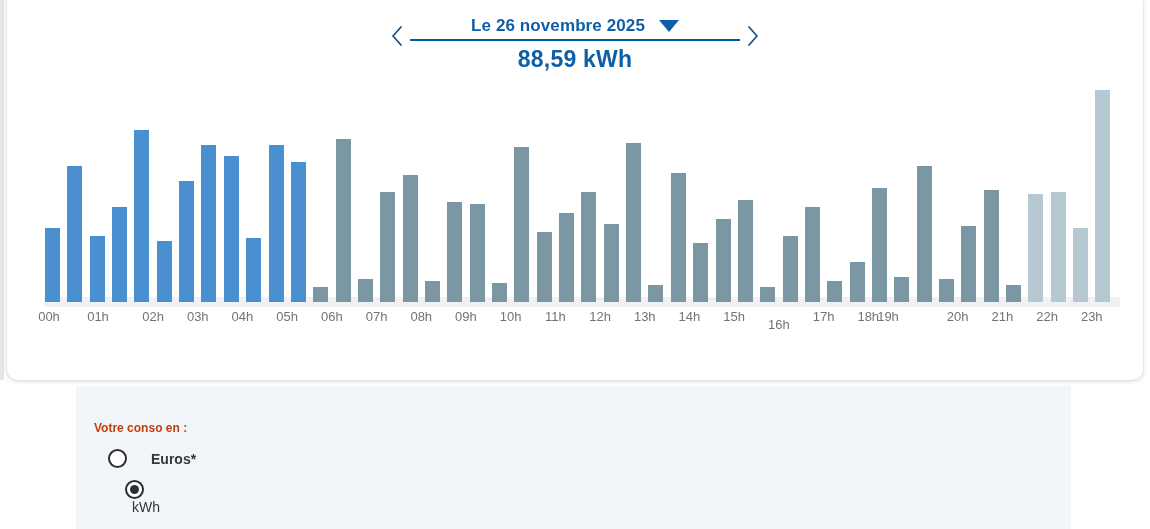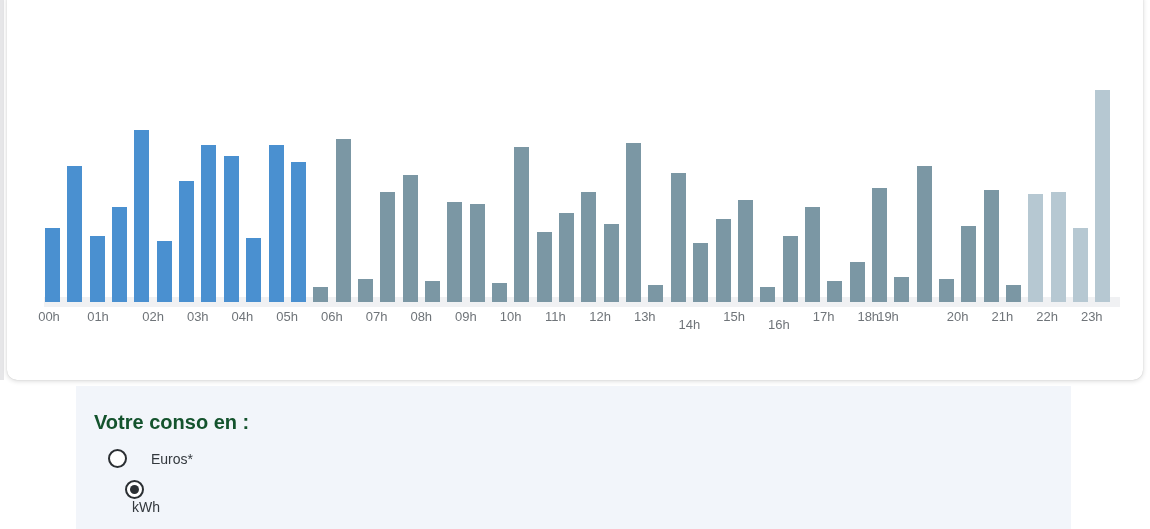--- a/index.html
+++ b/index.html
@@ -123,33 +123,33 @@
 
   
   .conso-panel {
     position: absolute;
     left: 76px; top: 386px;
     width: 995px; height: 190px;
     background: #f2f5fa;
   }
   .panel-title {
     position: absolute;
-    left: 18px; top: 25px;
-    font-size: 20px;
+    left: 18px; top: 35px;
+    font-size: 12px;
     font-weight: bold;
-    color: #14532d;
+    color: #c2410c;
   }
   .radio-row {
     position: absolute;
     left: 32px;
     display: flex;
     align-items: center;
     cursor: pointer;
   }
-  .radio-row.r0 { top: 63px; }
+  .radio-row.r0 { top: 63px; font-weight: bold; }
   .radio-row.r1 { top: 94px; flex-direction: column; }
   .radio-outer {
     width: 19px; height: 19px;
     border: 2px solid #2b2f33;
     border-radius: 50%;
     background: #ffffff;
     display: flex; align-items: center; justify-content: center;
     flex: none;
   }
   .radio-dot {
@@ -173,20 +173,47 @@
 </style>
 </head>
 <body>
 
 <div id="root">
 
   <div class="page-edge"></div>
 
   <div class="chart-card">
 
+    <div class="date-nav">
+
+      <div class="nav-arrow">
+        <span>
+          <svg width="14" height="22" viewBox="0 0 14 22">
+            <path d="M11 2 L3 11 L11 20" fill="none" stroke="#18558f" stroke-width="1.8" stroke-linecap="round" stroke-linejoin="round"></path>
+          </svg>
+        </span>
+      </div>
+
+      <div class="date-center">
+        <div class="date-row">
+          <span class="date-label">Le 26 novembre 2025</span>
+          <span class="caret"></span>
+        </div>
+        <div class="date-total">88,59 kWh</div>
+      </div>
+
+      <div class="nav-arrow">
+        <span>
+          <svg width="14" height="22" viewBox="0 0 14 22">
+            <path d="M3 2 L11 11 L3 20" fill="none" stroke="#18558f" stroke-width="1.8" stroke-linecap="round" stroke-linejoin="round"></path>
+          </svg>
+        </span>
+      </div>
+
+    </div>
 
     <div class="chart-area">
       <div class="plot">
         <div class="baseline-strip"></div>
         <div class="bars" id="bars">
             <div class="bar c-blue" title="00h00 — 1.75" style="left: 8px; width: 15px; height: 74.2px;"></div>
             <div class="bar c-blue" title="00h30 — 3.2" style="left: 30.35px; width: 15px; height: 135.68px;"></div>
             <div class="bar c-blue" title="01h00 — 1.55" style="left: 52.7px; width: 15px; height: 65.72px;"></div>
             <div class="bar c-blue" title="01h30 — 2.25" style="left: 75.05px; width: 15px; height: 95.4px;"></div>
             <div class="bar c-blue" title="02h00 — 4.05" style="left: 97.4px; width: 15px; height: 171.72px;"></div>
@@ -243,21 +270,21 @@
           <span class="tick" style="left: 205.475px;">04h</span>
           <span class="tick" style="left: 250.175px;">05h</span>
           <span class="tick" style="left: 294.875px;">06h</span>
           <span class="tick" style="left: 339.575px;">07h</span>
           <span class="tick" style="left: 384.275px;">08h</span>
           <span class="tick" style="left: 428.975px;">09h</span>
           <span class="tick" style="left: 473.675px;">10h</span>
           <span class="tick" style="left: 518.375px;">11h</span>
           <span class="tick" style="left: 563.075px;">12h</span>
           <span class="tick" style="left: 607.775px;">13h</span>
-          <span class="tick" style="left: 652.475px; margin-top: 8px;">14h</span>
+          <span class="tick" style="left: 652.475px;">14h</span>
           <span class="tick" style="left: 697.175px;">15h</span>
           <span class="tick" style="left: 741.875px; margin-top: 8px;">16h</span>
           <span class="tick" style="left: 786.575px;">17h</span>
           <span class="tick" style="left: 831.275px;">18h</span>
           <span class="tick" style="left: 851px;">19h</span>
           <span class="tick" style="left: 920.675px;">20h</span>
           <span class="tick" style="left: 965.375px;">21h</span>
           <span class="tick" style="left: 1010.08px; text-align: center;">22h</span>
           <span class="tick" style="left: 1054.78px;">23h</span>
         </div>

